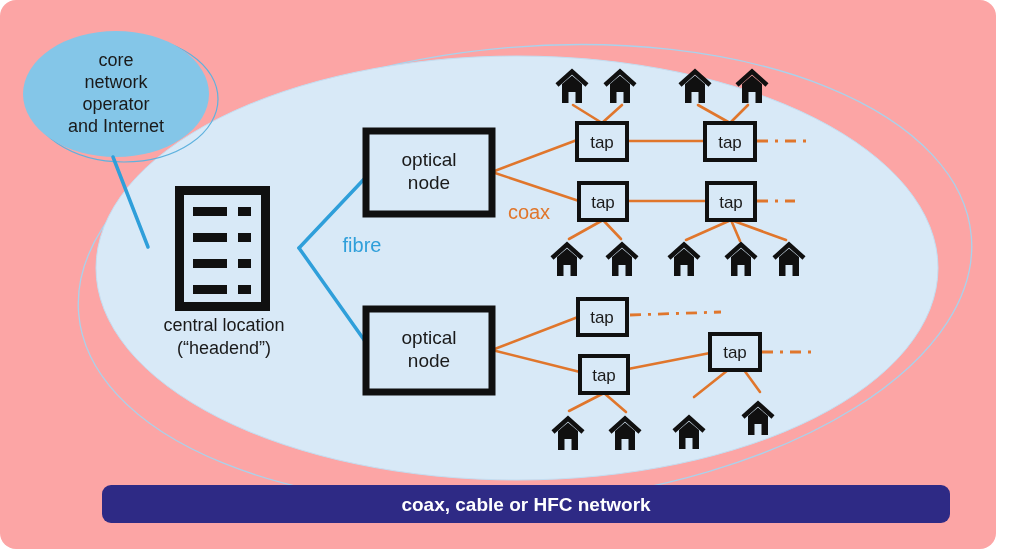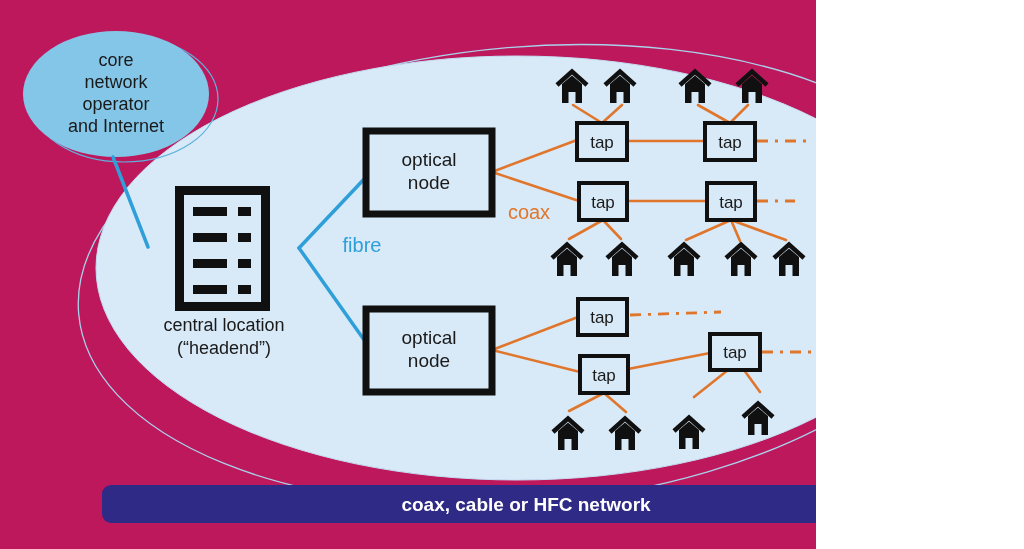--- a/index.html
+++ b/index.html
@@ -8,24 +8,25 @@
     --bubble_fill:#84c6e8;
     --ellipse_fill:#d8e9f7;
     --ellipse_edge:#a9d2ec;
     --banner_fill:#2e2a85;
     --ink:#101010;
     --text_dark:#1a1a1a;
   }
   html,body{margin:0;padding:0;background:#ffffff;}
   .stage{
     position:relative;
-    width:816px;height:549px;
-    background:#be185d;
+    width:996px;height:549px;
+    background:#fca5a5;
     font-family:"Liberation Sans", sans-serif;
     overflow:hidden;
+    border-radius:16px;
   }
   svg{display:block;}
   .decor-ring{fill:none;stroke:var(--ellipse_edge);stroke-width:1.3;}
   .big-ellipse{fill:var(--ellipse_fill);stroke:#c3def2;stroke-width:1;}
   .bubble-ring{fill:none;stroke:#5fb2de;stroke-width:1.2;}
   .bubble{fill:var(--bubble_fill);}
   .bubble-text{fill:var(--text_dark);font-size:18px;text-anchor:middle;}
   .fibre-line{stroke:var(--fibre_blue);stroke-width:3.5;stroke-linecap:round;fill:none;}
   .coax-line{stroke:var(--coax_orange);stroke-width:2.6;stroke-linecap:round;fill:none;}
   .coax-dash{stroke:var(--coax_orange);stroke-width:2.8;fill:none;stroke-dasharray:11 7 3 7;}

